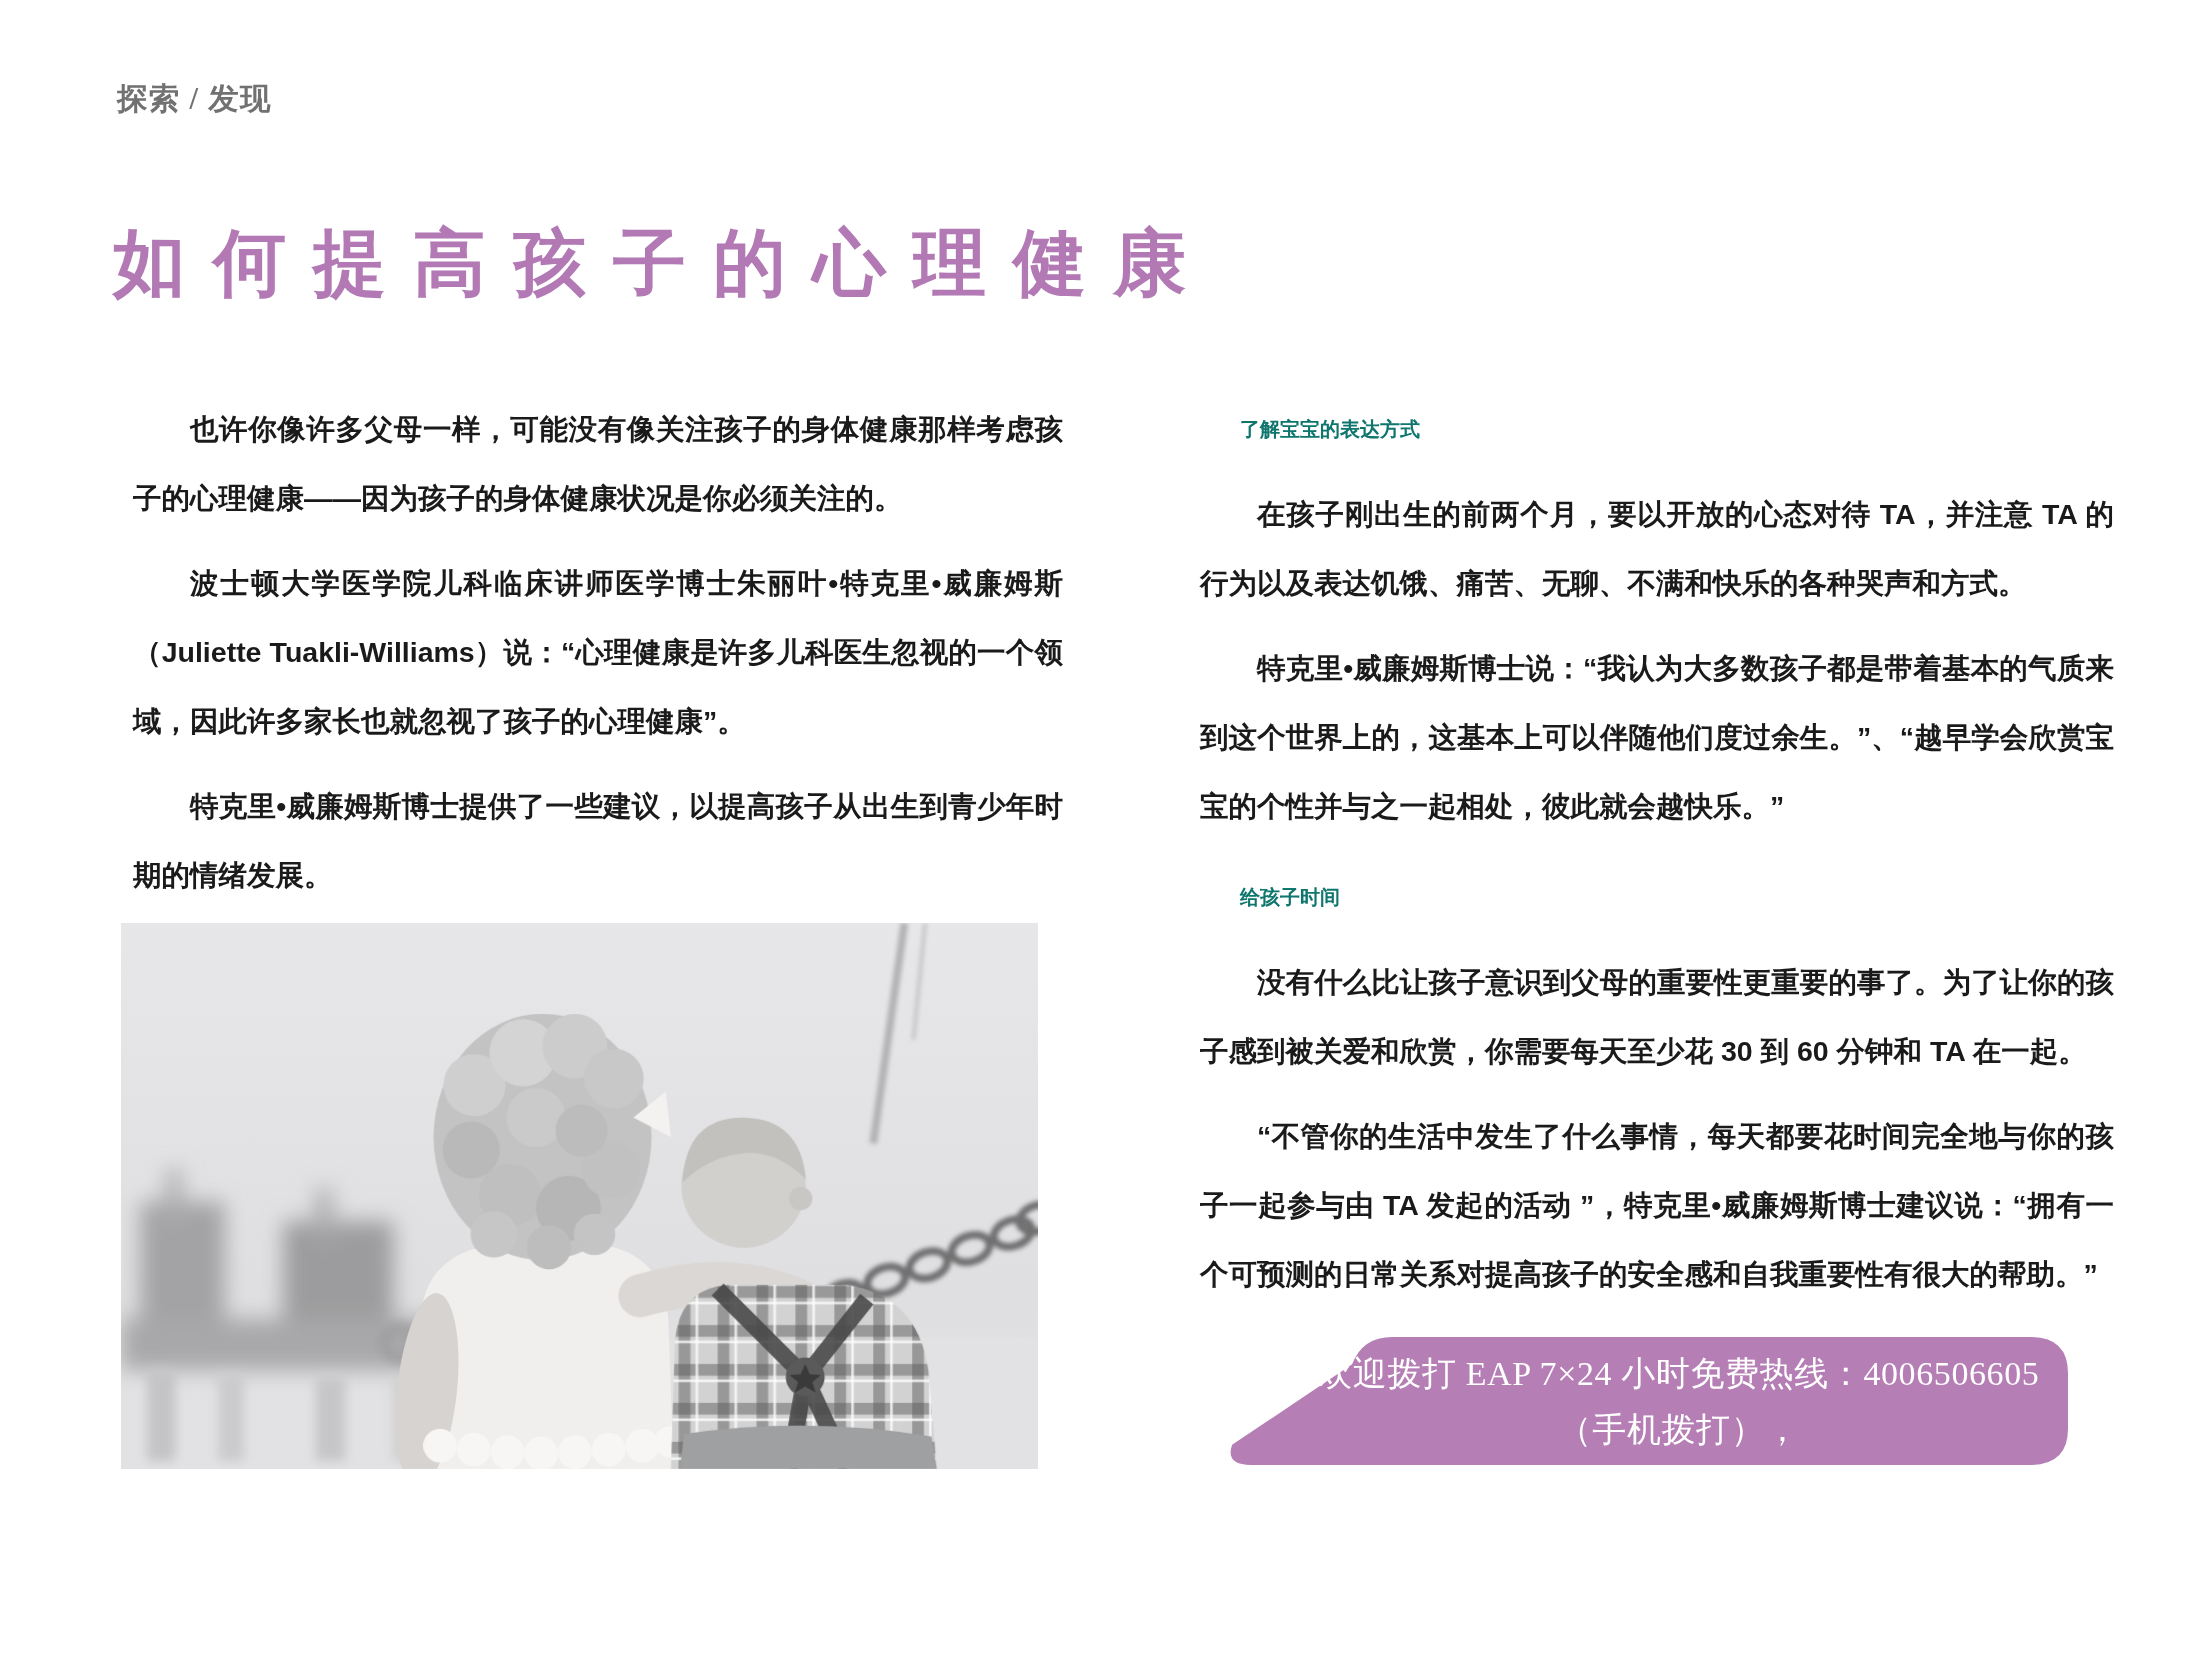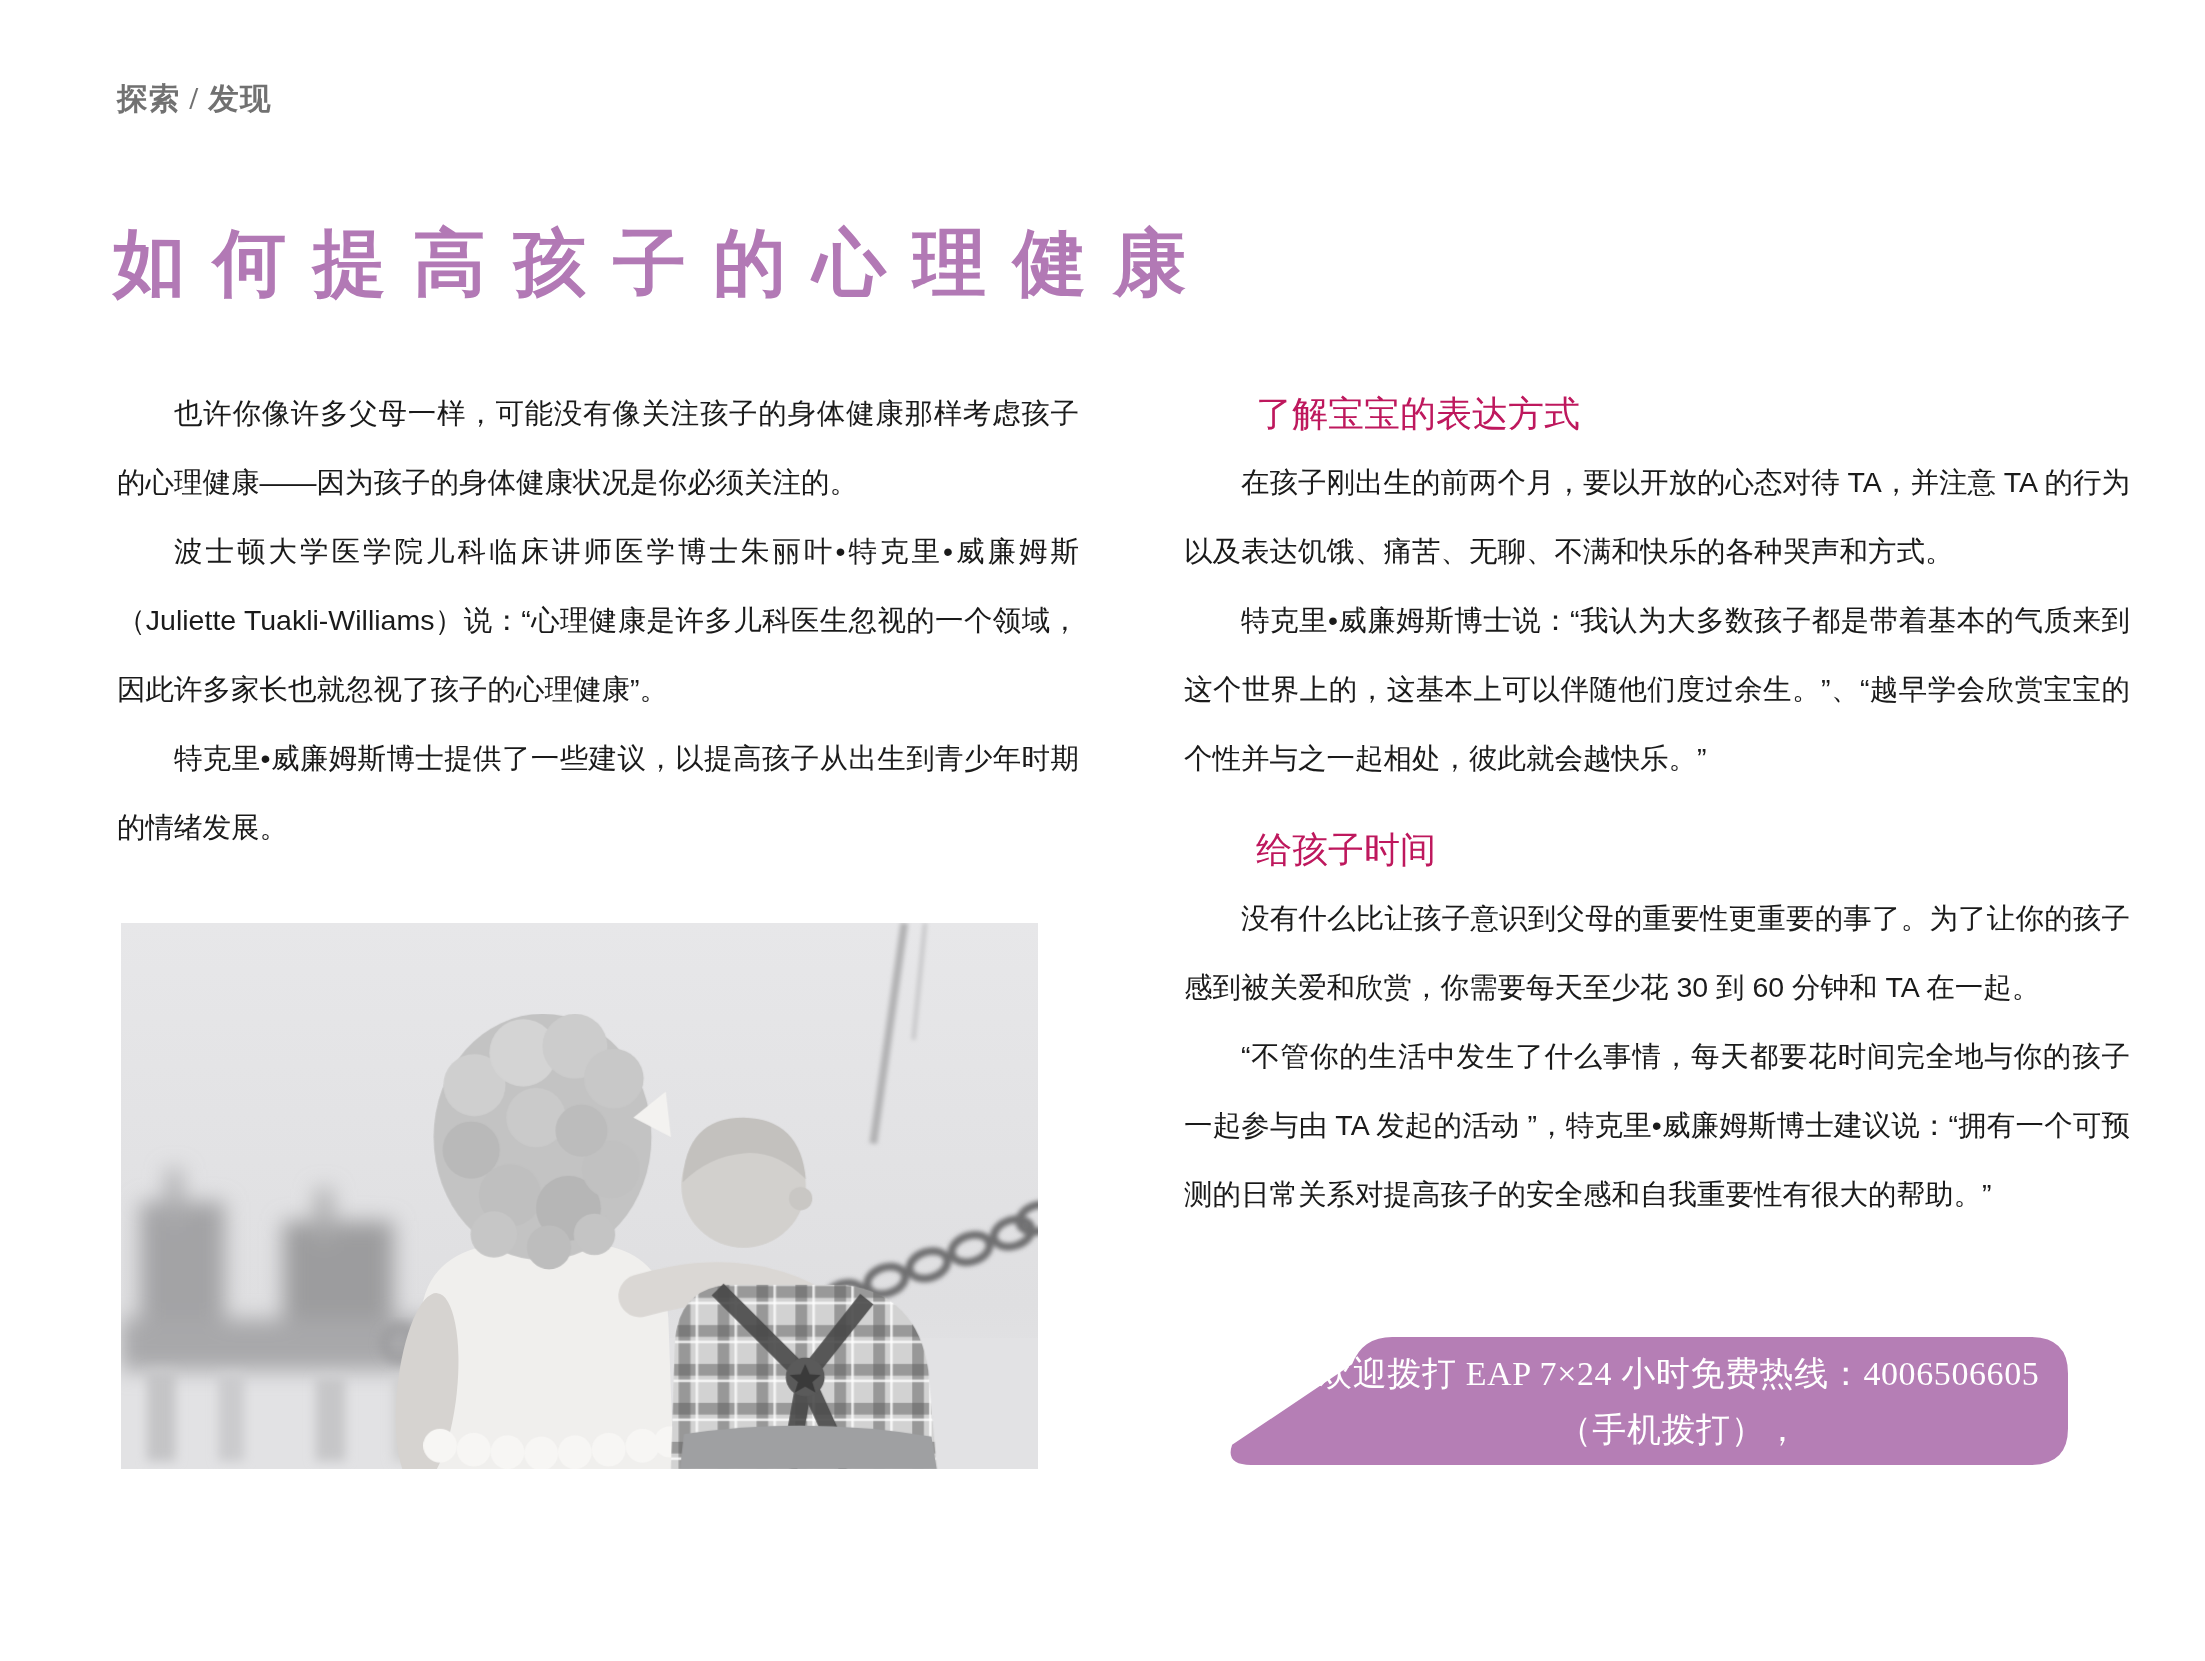--- a/index.html
+++ b/index.html
@@ -20,24 +20,24 @@
     font-size:73px;font-weight:800;color:#b279b5;
     letter-spacing:0.37em;white-space:nowrap;
   }
   .col{
     position:absolute;top:379px;
     font-size:28.5px;line-height:69px;color:#1a1a1a;
     text-align:justify;
   }
   .col-left{left:117px;width:962px;}
   .col-right{left:1184px;width:946px;}
-  .col p{margin:0;text-indent:2em;}
+  .col p{margin:16px;text-indent:2em;font-weight:bold;}
   .section-heading{
     margin:0;
-    font-size:36px;font-weight:500;color:#be185d;
+    font-size:20px;font-weight:500;color:#0f766e;
     line-height:69px;text-indent:0;
   }
   .section + .section .section-heading{margin-top:22px;}
   .photo{
     position:absolute;left:121px;top:923px;width:917px;height:546px;
     background:#e4e4e6;overflow:hidden;
   }
   .photo svg{display:block;width:100%;height:100%;}
   .callout{
     position:absolute;left:1225px;top:1337px;width:843px;height:128px;

